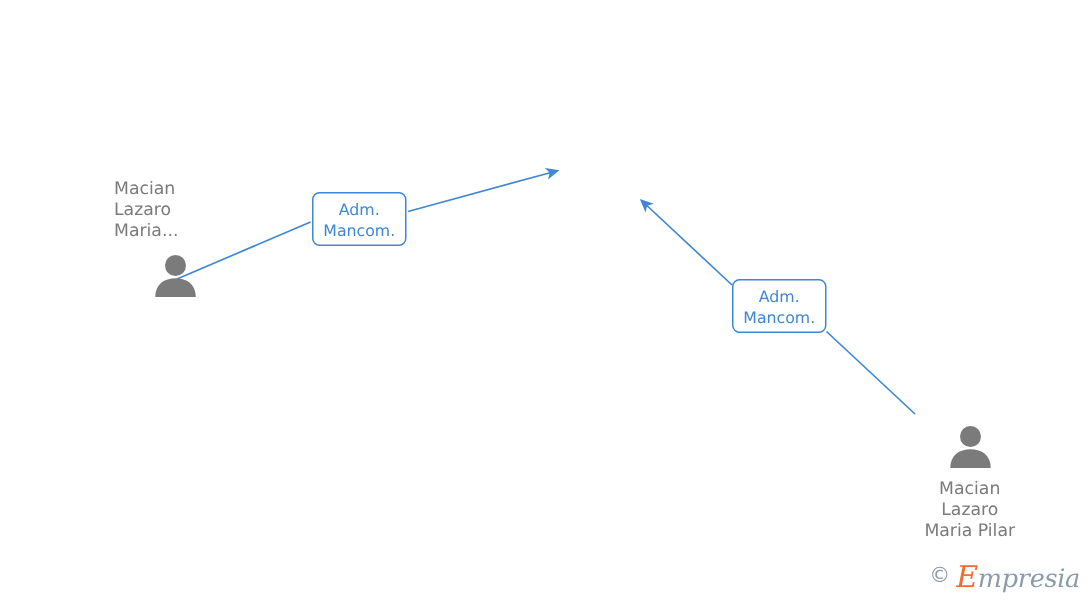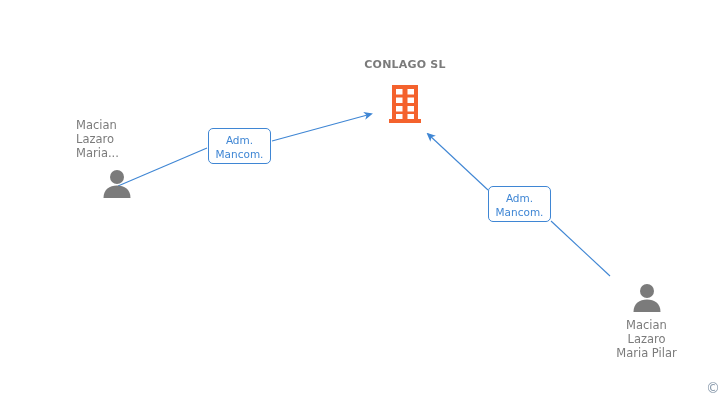--- a/index.html
+++ b/index.html
@@ -148,35 +148,20 @@
 
     <line x1="118" y1="186" x2="207" y2="148" stroke="#3f86d4" stroke-width="1.1"></line>
 
     <line x1="272" y1="141" x2="371" y2="114" stroke="#3f86d4" stroke-width="1.1" marker-end="url(#arrow-blue)"></line>
 
     <line x1="610" y1="276" x2="551" y2="221" stroke="#3f86d4" stroke-width="1.1"></line>
 
     <line x1="488" y1="190" x2="428" y2="134" stroke="#3f86d4" stroke-width="1.1" marker-end="url(#arrow-blue)"></line>
   </svg>
 
-  <div class="company-node">
-    <div class="company-title">CONLAGO SL</div>
-    <svg class="building-icon" width="32" height="38" viewBox="0 0 32 38">
-      <rect x="3" y="0" width="26" height="34" fill="#f4622d"></rect>
-      <rect x="7" y="4" width="6.5" height="5.5" fill="#ffffff"></rect>
-      <rect x="18.5" y="4" width="6.5" height="5.5" fill="#ffffff"></rect>
-      <rect x="7" y="12.5" width="6.5" height="5.5" fill="#ffffff"></rect>
-      <rect x="18.5" y="12.5" width="6.5" height="5.5" fill="#ffffff"></rect>
-      <rect x="7" y="21" width="6.5" height="5.5" fill="#ffffff"></rect>
-      <rect x="18.5" y="21" width="6.5" height="5.5" fill="#ffffff"></rect>
-      <rect x="7" y="29" width="6.5" height="5" fill="#ffffff"></rect>
-      <rect x="18.5" y="29" width="6.5" height="5" fill="#ffffff"></rect>
-      <rect x="0" y="34" width="32" height="4" fill="#f4622d"></rect>
-    </svg>
-  </div>
 
   <div class="person-node left">
     <div class="person-name">Macian
 Lazaro
 Maria...</div>
     <svg class="avatar-icon" width="30" height="30" viewBox="0 0 30 30">
       <circle cx="15" cy="9" r="7" fill="#7b7b7b"></circle>
       <path d="M1.5,30 C1.5,21.5 7.5,17.5 15,17.5 C22.5,17.5 28.5,21.5 28.5,30 Z" fill="#7b7b7b"></path>
     </svg>
   </div>
@@ -191,15 +176,16 @@
 Maria Pilar</div>
   </div>
 
   <div class="rel-label one">Adm.
 Mancom.</div>
   <div class="rel-label two">Adm.
 Mancom.</div>
 
   <div class="watermark">
     <span class="wm-copy">©</span>
+    <span class="wm-brand"><span class="cap">E</span><span>mpresia</span></span>
   </div>
 
 </div>
 
 </body></html>

